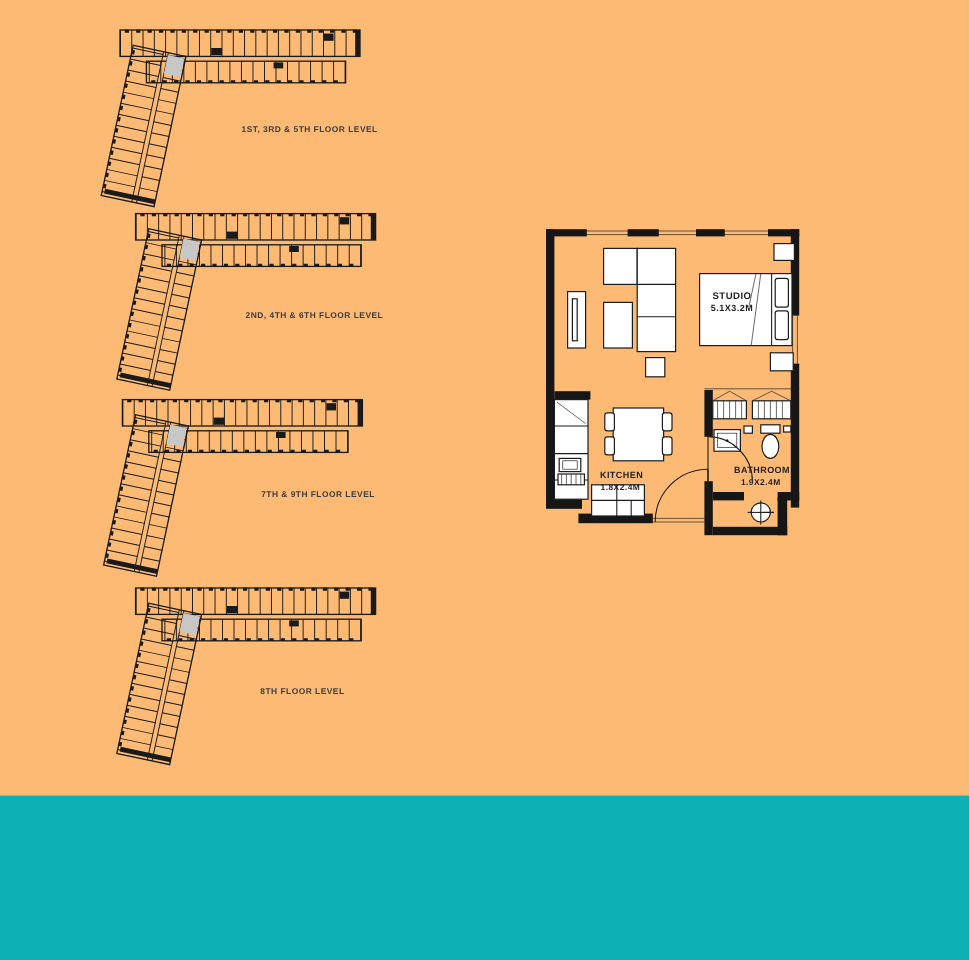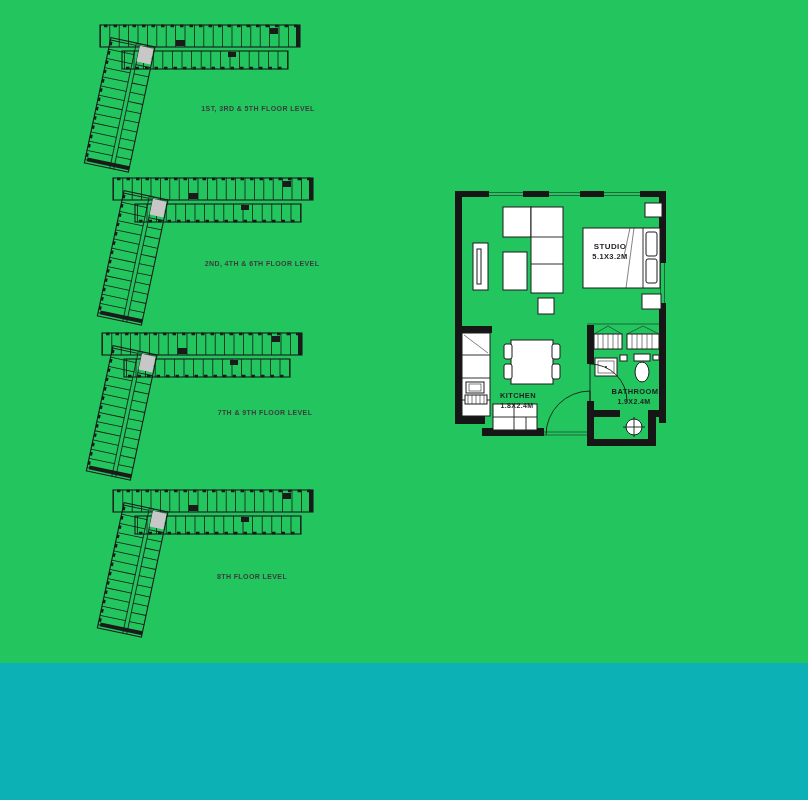--- a/index.html
+++ b/index.html
@@ -1,18 +1,18 @@
 <!DOCTYPE html>
 <html><head>
 <meta charset="utf-8">
 <style>
   html,body{margin:0;padding:0;background:#e8e8e8;}
   .canvas{
     position:relative;width:808px;height:800px;margin:0 auto;
-    background:#22c55e;overflow:hidden;
+    background:#fdba74;overflow:hidden;
     font-family:"Liberation Sans","DejaVu Sans",sans-serif;
   }
   
   .bplan{position:absolute;}
   .floor-label{
     position:absolute;transform:translateX(-50%);
     font-size:7px;font-weight:600;letter-spacing:.4px;color:#3c3c3c;white-space:nowrap;
   }
   
   .unit-plan{position:absolute;left:450px;top:188px;}

